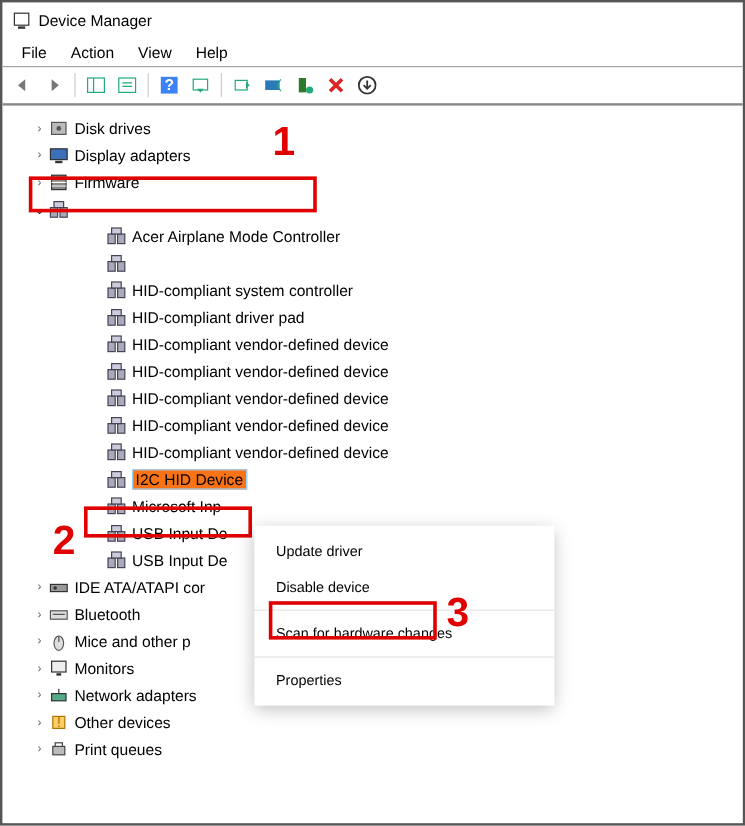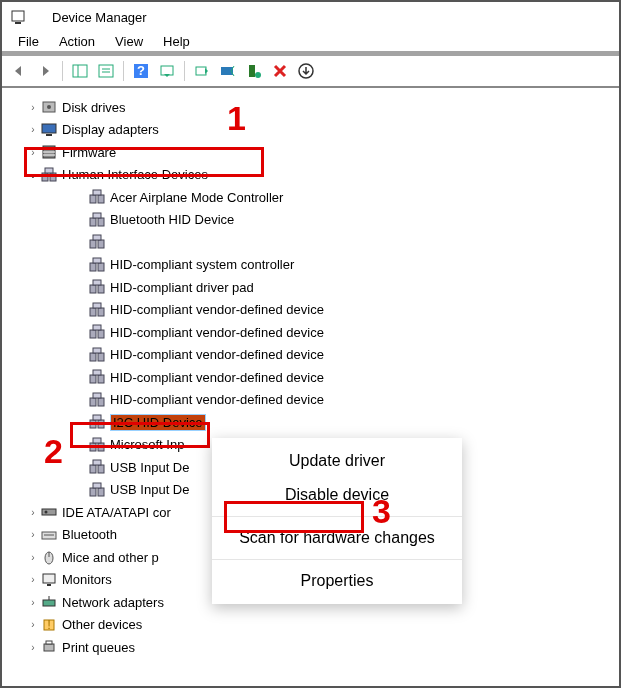--- a/index.html
+++ b/index.html
@@ -1,37 +1,37 @@
 <!DOCTYPE html>
 <html><head>
 <meta charset="utf-8">
 <style>
 * { margin: 0; padding: 0; box-sizing: border-box; font-family: "Segoe UI", Tahoma, sans-serif; font-size: 13px; }
 body { background: #fff; width: 621px; height: 688px; overflow: hidden; position: relative; border: 2px solid #555; }
-.titlebar { display: flex; align-items: center; padding: 12px 8px; height: 30px; gap: 20px; }
+.titlebar { display: flex; align-items: center; padding: 12px 8px; height: 30px; }
 .titlebar .icon { width: 16px; height: 16px; margin-right: 6px; display: flex; align-items: center; justify-content: center; }
 .titlebar .title { font-size: 13px; }
-.menubar { display: flex; padding: 2px 6px; border-bottom: 5px solid #a3a3a3; height: 24px; align-items: center; }
+.menubar { display: flex; padding: 2px 6px; border-bottom: 1px solid #a3a3a3; height: 24px; align-items: center; }
 .menubar .mitem { padding: 2px 10px; cursor: default; }
 .toolbar { display: flex; align-items: center; padding: 4px 6px; height: 32px; gap: 4px; border-bottom: 2px solid #888; }
 .toolbar .tbtn { width: 22px; height: 22px; display: flex; align-items: center; justify-content: center; cursor: default; }
 .toolbar .sep { width: 1px; height: 20px; background: #ccc; margin: 0 2px; }
 .content { padding: 8px 0 0 0; height: calc(688px - 30px - 24px - 32px - 4px); overflow: hidden; position: relative; }
 .tree { list-style: none; }
 .tree li { white-space: nowrap; display: flex; align-items: center; height: 22.5px; }
 .arrow { width: 14px; text-align: center; color: #666; font-size: 10px; display: inline-block; }
 .arrow.open { color: #222; }
 .node-icon { width: 18px; height: 16px; display: inline-flex; align-items: center; justify-content: center; margin-right: 4px; }
 .pad0 { padding-left: 24px; }
 .pad1 { padding-left: 72px; }
-.selected { background: #c2410c; border: 1px solid #99d1ff; padding: 0 2px; }
+.selected { background: #f97316; border: 1px solid #99d1ff; padding: 0 2px; }
 .highlight-box { position: absolute; border: 3px solid #e00000; pointer-events: none; }
 .step-num { position: absolute; color: #e00000; font-size: 34px; font-weight: bold; pointer-events: none; font-family: Arial, sans-serif; }
 .ctxmenu { position: absolute; background: #fff; box-shadow: 0 4px 14px rgba(0,0,0,.25); padding: 6px 0; width: 250px; }
-.ctxmenu .citem { padding: 8px 18px; cursor: default; font-size: 16px; text-align: center; }
+.ctxmenu .citem { padding: 8px 18px; cursor: default; font-size: 12px; }
 .ctxmenu .csep { height: 1px; background: #e5e5e5; margin: 4px 0; }
 svg { display: block; }
 </style>
 </head>
 <body>
 
 <div class="titlebar">
   <span class="icon">
     <svg width="16" height="16">
         <rect x="2" y="2" width="12" height="10" fill="#fff" stroke="#333"></rect>
@@ -154,43 +154,31 @@
       </li>
       <li class="pad0">
         <span class="arrow open">⌄</span>
         <span class="node-icon">
           <svg width="16" height="16">
             <rect x="1" y="6" width="6" height="8" fill="#aab" stroke="#445"></rect>
             <rect x="9" y="6" width="6" height="8" fill="#aab" stroke="#445"></rect>
             <rect x="4" y="1" width="8" height="5" fill="#ccd" stroke="#445"></rect>
           </svg>
         </span>
-        <span>Human Interface Devices</span>
       </li>
       <li class="pad1">
         <span class="arrow"></span>
         <span class="node-icon">
           <svg width="16" height="16">
             <rect x="1" y="6" width="6" height="8" fill="#aab" stroke="#445"></rect>
             <rect x="9" y="6" width="6" height="8" fill="#aab" stroke="#445"></rect>
             <rect x="4" y="1" width="8" height="5" fill="#ccd" stroke="#445"></rect>
           </svg>
         </span>
         <span>Acer Airplane Mode Controller</span>
-      </li>
-      <li class="pad1">
-        <span class="arrow"></span>
-        <span class="node-icon">
-          <svg width="16" height="16">
-            <rect x="1" y="6" width="6" height="8" fill="#aab" stroke="#445"></rect>
-            <rect x="9" y="6" width="6" height="8" fill="#aab" stroke="#445"></rect>
-            <rect x="4" y="1" width="8" height="5" fill="#ccd" stroke="#445"></rect>
-          </svg>
-        </span>
-        <span>Bluetooth HID Device</span>
       </li>
       <li class="pad1">
         <span class="arrow"></span>
         <span class="node-icon">
           <svg width="16" height="16">
             <rect x="1" y="6" width="6" height="8" fill="#aab" stroke="#445"></rect>
             <rect x="9" y="6" width="6" height="8" fill="#aab" stroke="#445"></rect>
             <rect x="4" y="1" width="8" height="5" fill="#ccd" stroke="#445"></rect>
           </svg>
         </span>

